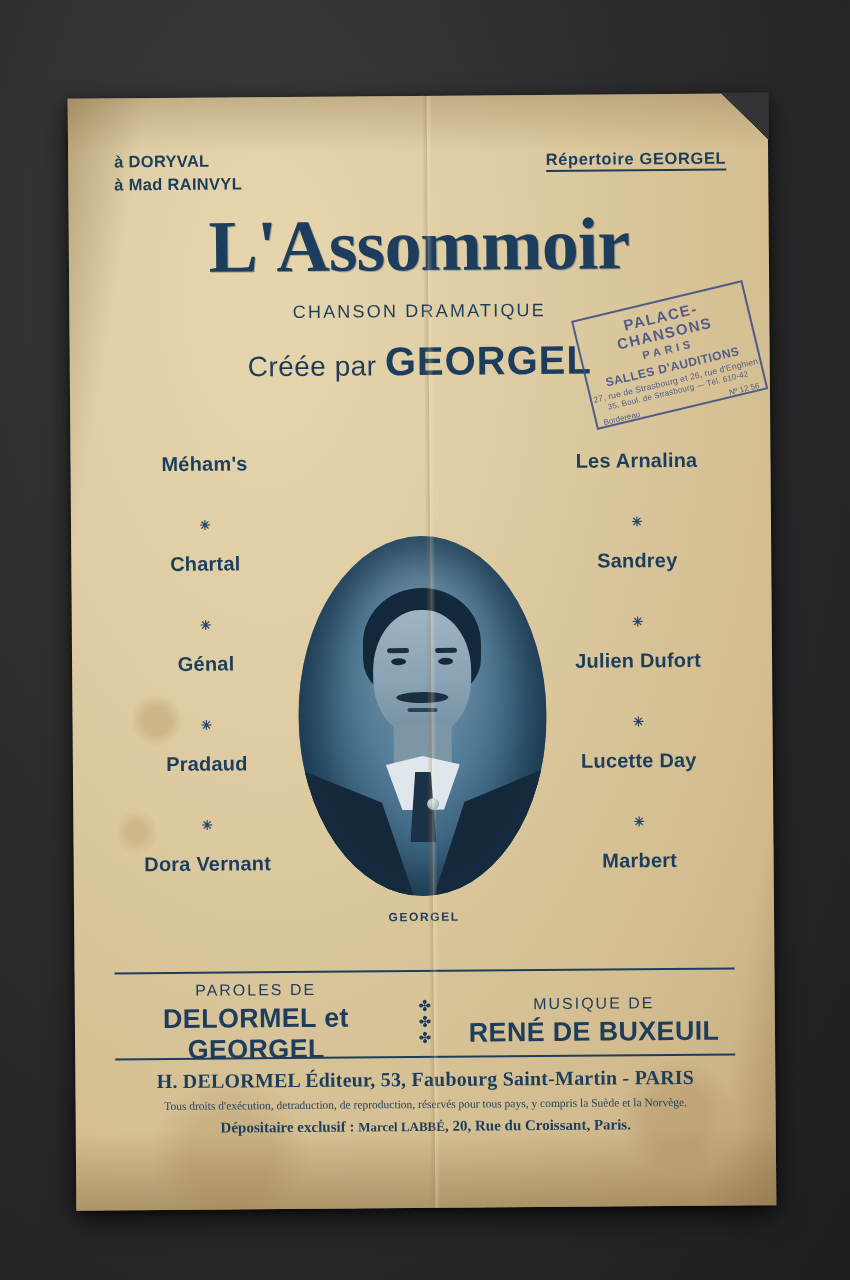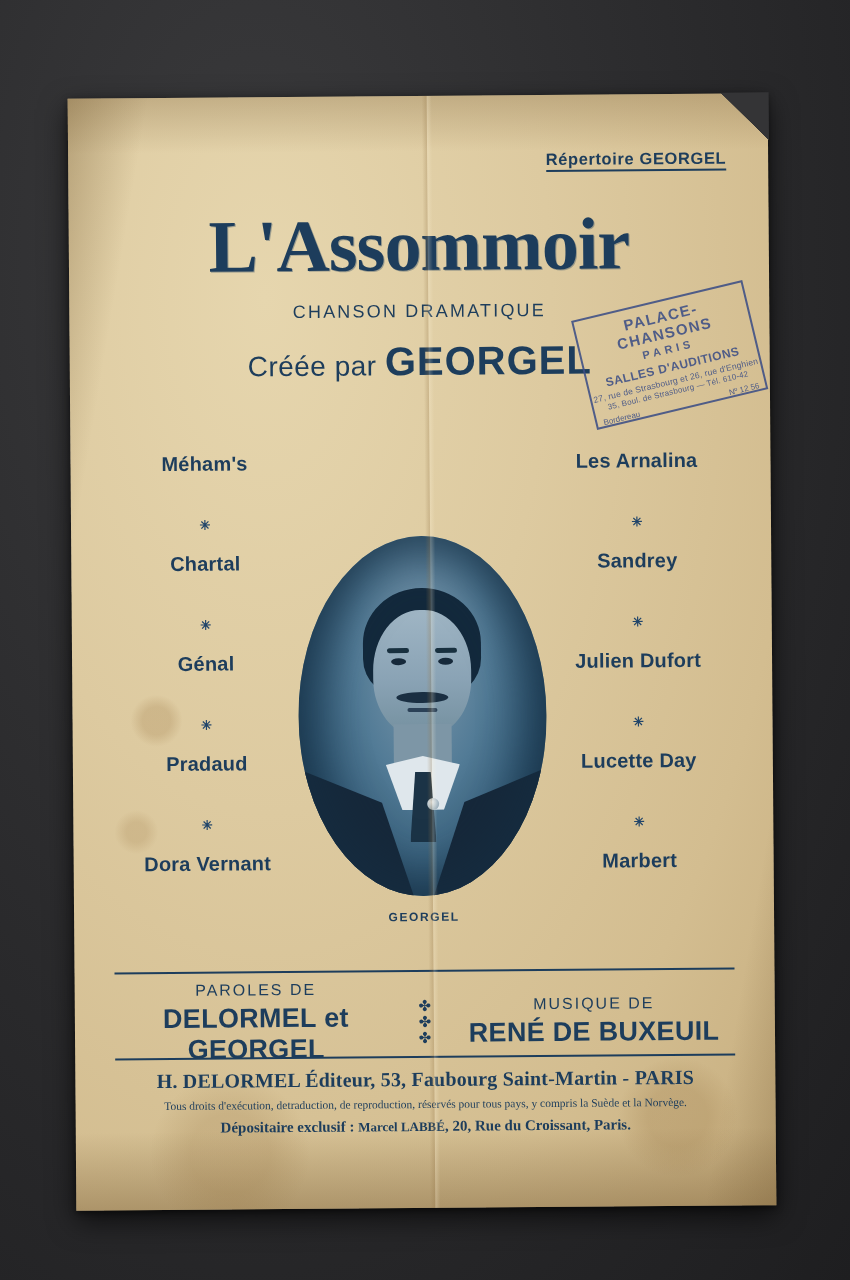--- a/index.html
+++ b/index.html
@@ -308,20 +308,24 @@
 </style>
 </head>
 <body>
 
 <div id="backdrop"></div>
 
 <div id="sheet">
   <div id="corner"></div>
   <div id="stains"></div>
 
+  <div class="pad" id="dedication">
+    <div>à DORYVAL</div>
+    <div>à Mad RAINVYL</div>
+  </div>
 
   <div id="repertoire">Répertoire  GEORGEL</div>
 
   <div class="pad" id="title">L'Assommoir</div>
   <div class="pad" id="subtitle">CHANSON DRAMATIQUE</div>
   <div class="pad" id="creator">
     <span>Créée par </span><span class="big">GEORGEL</span>
   </div>
 
   <div id="stamp">

